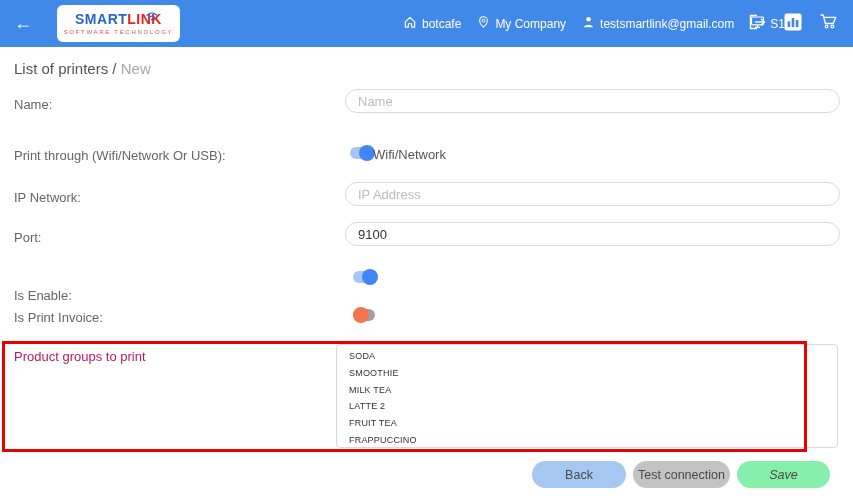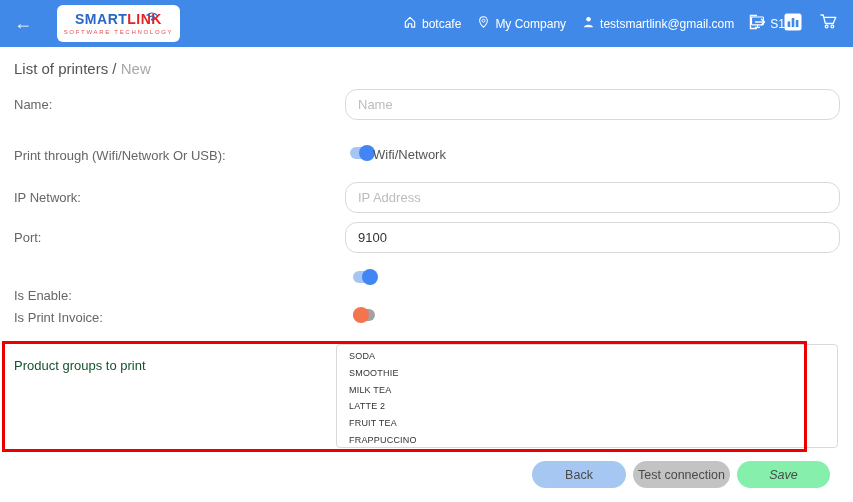--- a/index.html
+++ b/index.html
@@ -23,21 +23,21 @@
   .actions { position:absolute; right:15px; top:0; height:47px; display:flex; align-items:center; gap:17px; }
   .actions svg { cursor:pointer; }
 
   
   .breadcrumb { position:absolute; left:14px; top:60px; font-size:15px; color:#545454; }
   .breadcrumb .crumb-current { color:#545454; }
   .breadcrumb .crumb-page { color:#a8a8a8; }
 
   
   .flabel { position:absolute; left:14px; font-size:13px; color:#666666; }
-  .input { position:absolute; left:345px; width:495px; height:31px; border:1px solid #d9d9d9;
+  .input { position:absolute; left:345px; width:495px; height:24px; border:1px solid #d9d9d9;
            border-radius:12px; padding:0 12px; font-size:13px; color:#333333; outline:none;
            font-family:"Liberation Sans", sans-serif; background:#fff; }
   .input::placeholder { color:#bcbcbc; }
 
   
   .toggle { position:absolute; width:26px; height:16px; cursor:pointer; }
   .toggle .track { position:absolute; left:0; top:2px; width:22px; height:12px; border-radius:6px; }
   .toggle .knob  { position:absolute; top:0; width:16px; height:16px; border-radius:50%; }
   .toggle.toggle-on  .track { background:#a5c6f5; }
   .toggle.toggle-on  .knob  { left:9px; background:#4285f4; }
@@ -174,21 +174,21 @@
     <span class="track"></span>
     <span class="knob"></span>
   </div>
 
   <div class="flabel" style="top:310px">Is Print Invoice:</div>
   <div class="toggle toggle-off" style="left:353px; top:307px">
     <span class="track"></span>
     <span class="knob"></span>
   </div>
 
-  <div class="flabel" style="top:358px; color:#14532d">Product groups to print</div>
+  <div class="flabel" style="top:349px; color:#be185d">Product groups to print</div>
   <div class="pg-list">
       <div class="pg-item">SODA</div>
       <div class="pg-item">SMOOTHIE</div>
       <div class="pg-item">MILK TEA</div>
       <div class="pg-item">LATTE 2</div>
       <div class="pg-item">FRUIT TEA</div>
       <div class="pg-item">FRAPPUCCINO</div>
     </div>
 
   <div class="annotation-rect"></div>

